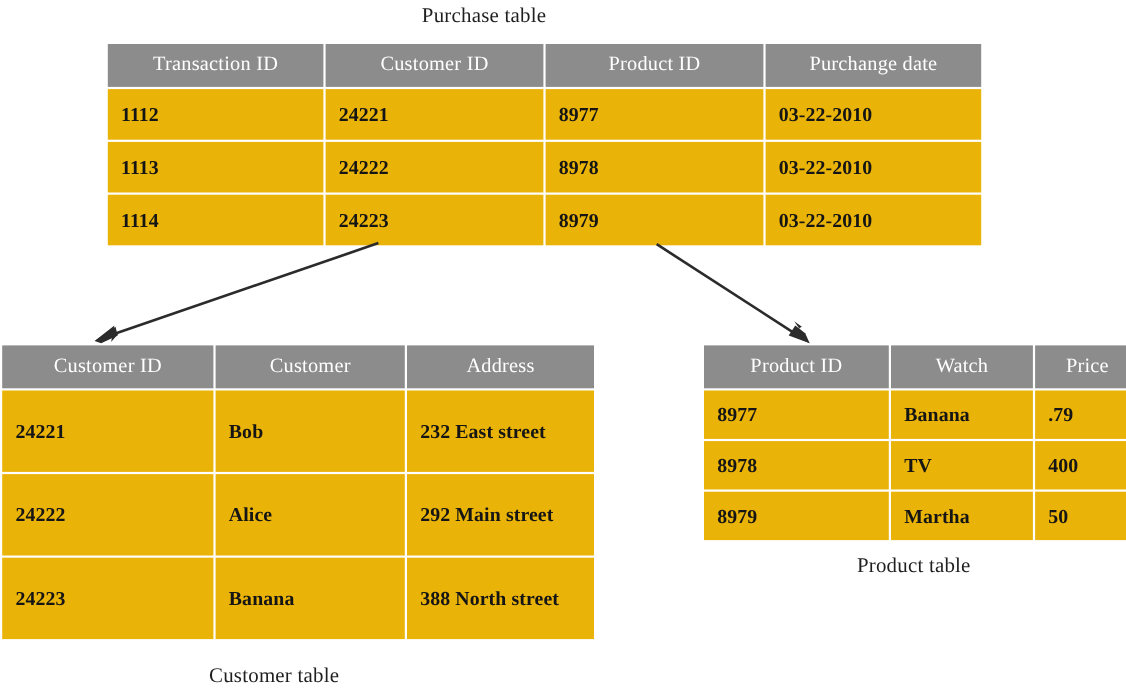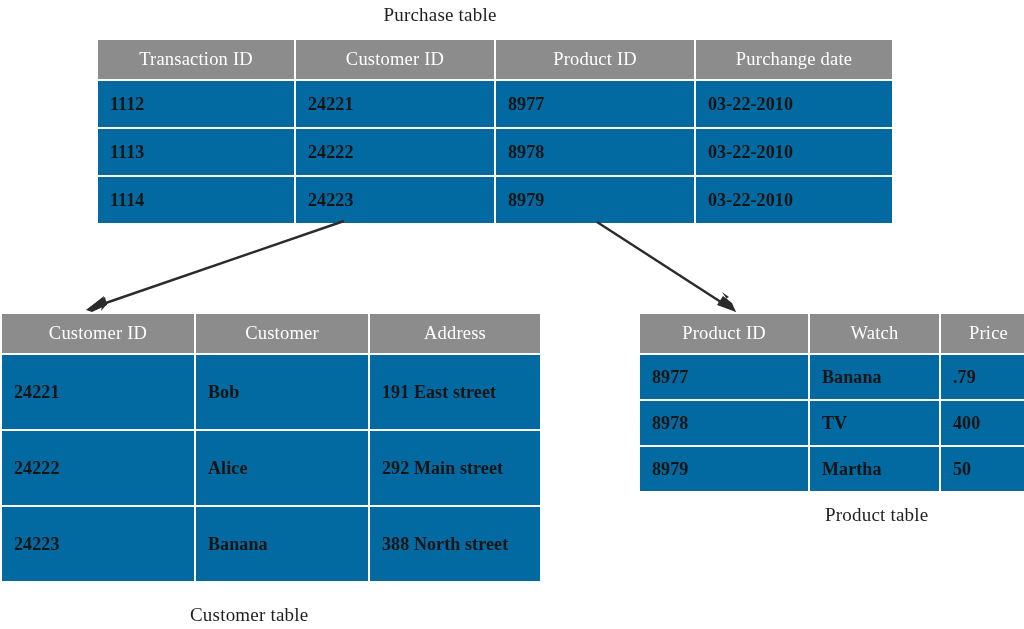--- a/index.html
+++ b/index.html
@@ -34,21 +34,21 @@
   .tbl th {
     background: #8c8c8c;
     color: #ffffff;
     font-weight: normal;
     font-size: 18.5px;
     text-align: center;
     padding: 9px 16px;
     letter-spacing: 0.2px;
   }
   .tbl td {
-    background: #0369a1;
+    background: #eab308;
     color: #151515;
     font-weight: bold;
     font-size: 18px;
     text-align: left;
     padding: 10px 12px;
     vertical-align: middle;
     letter-spacing: 0.1px;
   }
   .tbl.rows-tall td {
     height: 54px;
@@ -71,21 +71,21 @@
 
   
   #product-table { left: 638px; top: 312px; width: 392px; }
   #product-table col.c0 { width: 168px; }
   #product-table col.c1 { width: 129px; }
   #product-table col.c2 { width: 95px; }
   #product-table td { height: 24px; }
 
   #caption-purchase { left: 0; top: 4px; width: 880px; text-align: center; }
   #caption-customer { left: 190px; top: 604px; }
-  #caption-product  { left: 825px; top: 504px; }
+  #caption-product  { left: 779px; top: 504px; }
 
   #arrow-layer {
     position: absolute;
     left: 0; top: 0;
     width: 1024px; height: 629px;
     pointer-events: none;
   }
   .arrow-line { stroke: #2b2b2b; stroke-width: 2.4; fill: none; }
   .arrow-head { fill: #2b2b2b; }
 </style>
@@ -141,21 +141,21 @@
     <tr>
       <th>Customer ID</th>
       <th>Customer</th>
       <th>Address</th>
     </tr>
   </thead>
   <tbody>
     <tr>
       <td>24221</td>
       <td>Bob</td>
-      <td>191 East street</td>
+      <td>232 East street</td>
     </tr>
     <tr>
       <td>24222</td>
       <td>Alice</td>
       <td>292 Main street</td>
     </tr>
     <tr>
       <td>24223</td>
       <td>Banana</td>
       <td>388 North street</td>

